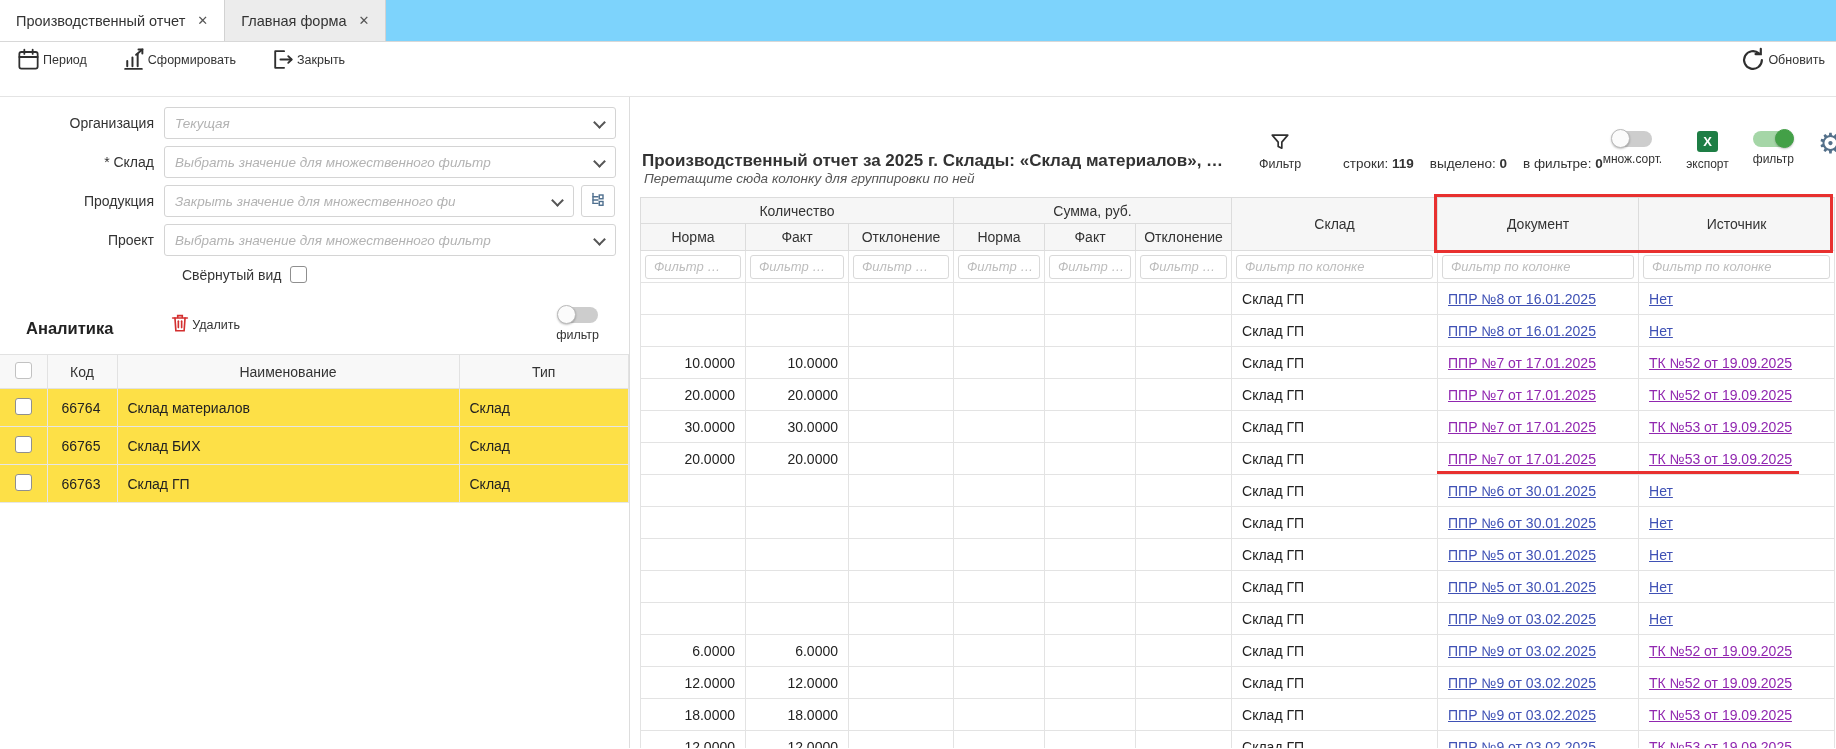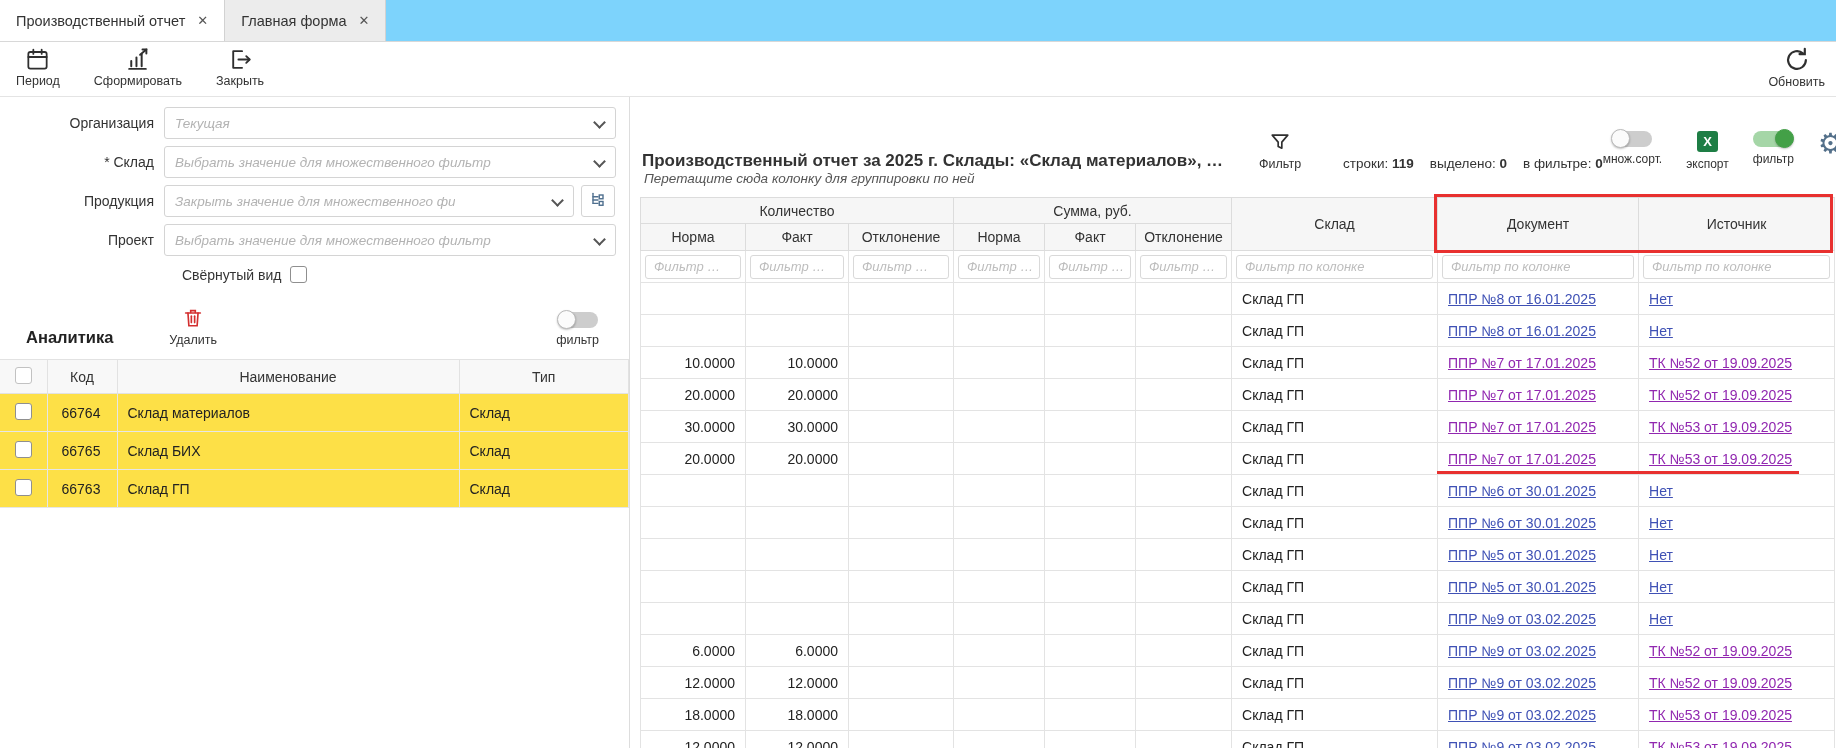--- a/index.html
+++ b/index.html
@@ -8,21 +8,21 @@
 
   
   .tabbar{display:flex;height:42px;background:#7dd3fc;border-bottom:1px solid #d8d8d8}
   .tab{display:flex;align-items:center;gap:12px;padding:0 16px;font-size:14.5px;color:#333;
     border-right:1px solid #d2d2d2;cursor:pointer;background:#ececec}
   .tab.active{background:#fff}
   .tab .close{font-size:13px;color:#555;cursor:pointer}
 
   
   .toolbar{display:flex;align-items:flex-start;height:55px;padding:5px 10px 0 16px;border-bottom:1px solid #e4e4e4;background:#fff}
-  .tool{display:flex;flex-direction:column;align-items:center;gap:2px;margin-right:34px;cursor:pointer}
+  .tool{display:flex;flex-direction:row;align-items:center;gap:2px;margin-right:34px;cursor:pointer}
   .tool svg{display:block}
   .tlabel{font-size:12.5px;color:#333;white-space:nowrap}
   .tool.refresh{margin-left:auto;margin-right:1px}
 
   
   .content{display:flex;height:651px}
   .left-panel{width:630px;border-right:1px solid #ddd;padding-top:10px;overflow:hidden;flex:none}
   .right-panel{flex:1;position:relative;padding:12px 0 0 10px;overflow:hidden}
 
   
@@ -35,23 +35,23 @@
   .chev{position:absolute;right:11px;top:10px;width:9px;height:9px;border-right:2px solid #555;border-bottom:2px solid #555;
     transform:rotate(45deg);cursor:pointer}
   .tree-btn{width:34px;height:32px;border:1px solid #d4d4d4;border-radius:3px;margin-left:7px;background:#fff;
     display:flex;align-items:center;justify-content:center;cursor:pointer}
   .collapsed-row{display:flex;align-items:center;gap:9px;margin:10px 0 12px 182px}
   .clabel{font-size:14px;color:#333}
   .checkbox{width:17px;height:17px;border:1.5px solid #8f8f8f;border-radius:3px;background:#fff;display:inline-block;cursor:pointer;flex:none}
   .checkbox.dim{border-color:#c2c2c2}
 
   
-  .an-header{display:flex;align-items:flex-end;padding:12px 30px 6px 26px}
+  .an-header{display:flex;align-items:center;padding:12px 30px 6px 26px}
   .an-title{font-size:16.5px;font-weight:700;color:#222;padding-top:7px}
-  .an-delete{display:flex;flex-direction:column;align-items:center;gap:1px;margin-left:56px;cursor:pointer}
+  .an-delete{display:flex;flex-direction:row;align-items:center;gap:1px;margin-left:56px;cursor:pointer}
   .an-filter{margin-left:auto;display:flex;flex-direction:column;align-items:center;gap:5px}
   .small-label{font-size:12.5px;color:#333}
 
   .toggle{width:40px;height:16px;border-radius:9px;background:#cdcdcd;position:relative;cursor:pointer;flex:none}
   .toggle .knob{position:absolute;top:-2px;left:-1px;width:19px;height:19px;border-radius:50%;
     background:#fbfbfb;border:1px solid #b9b9b9;box-shadow:0 1px 2px rgba(0,0,0,.25)}
   .toggle.on{background:var(--toggle-on-track,#a5d6a7)}
   .toggle.on .knob{left:auto;right:-1px;background:var(--toggle-on,#43a047);border-color:var(--toggle-on,#43a047)}
 
   .an-table{width:100%;border-collapse:collapse;table-layout:fixed;margin-top:6px}

